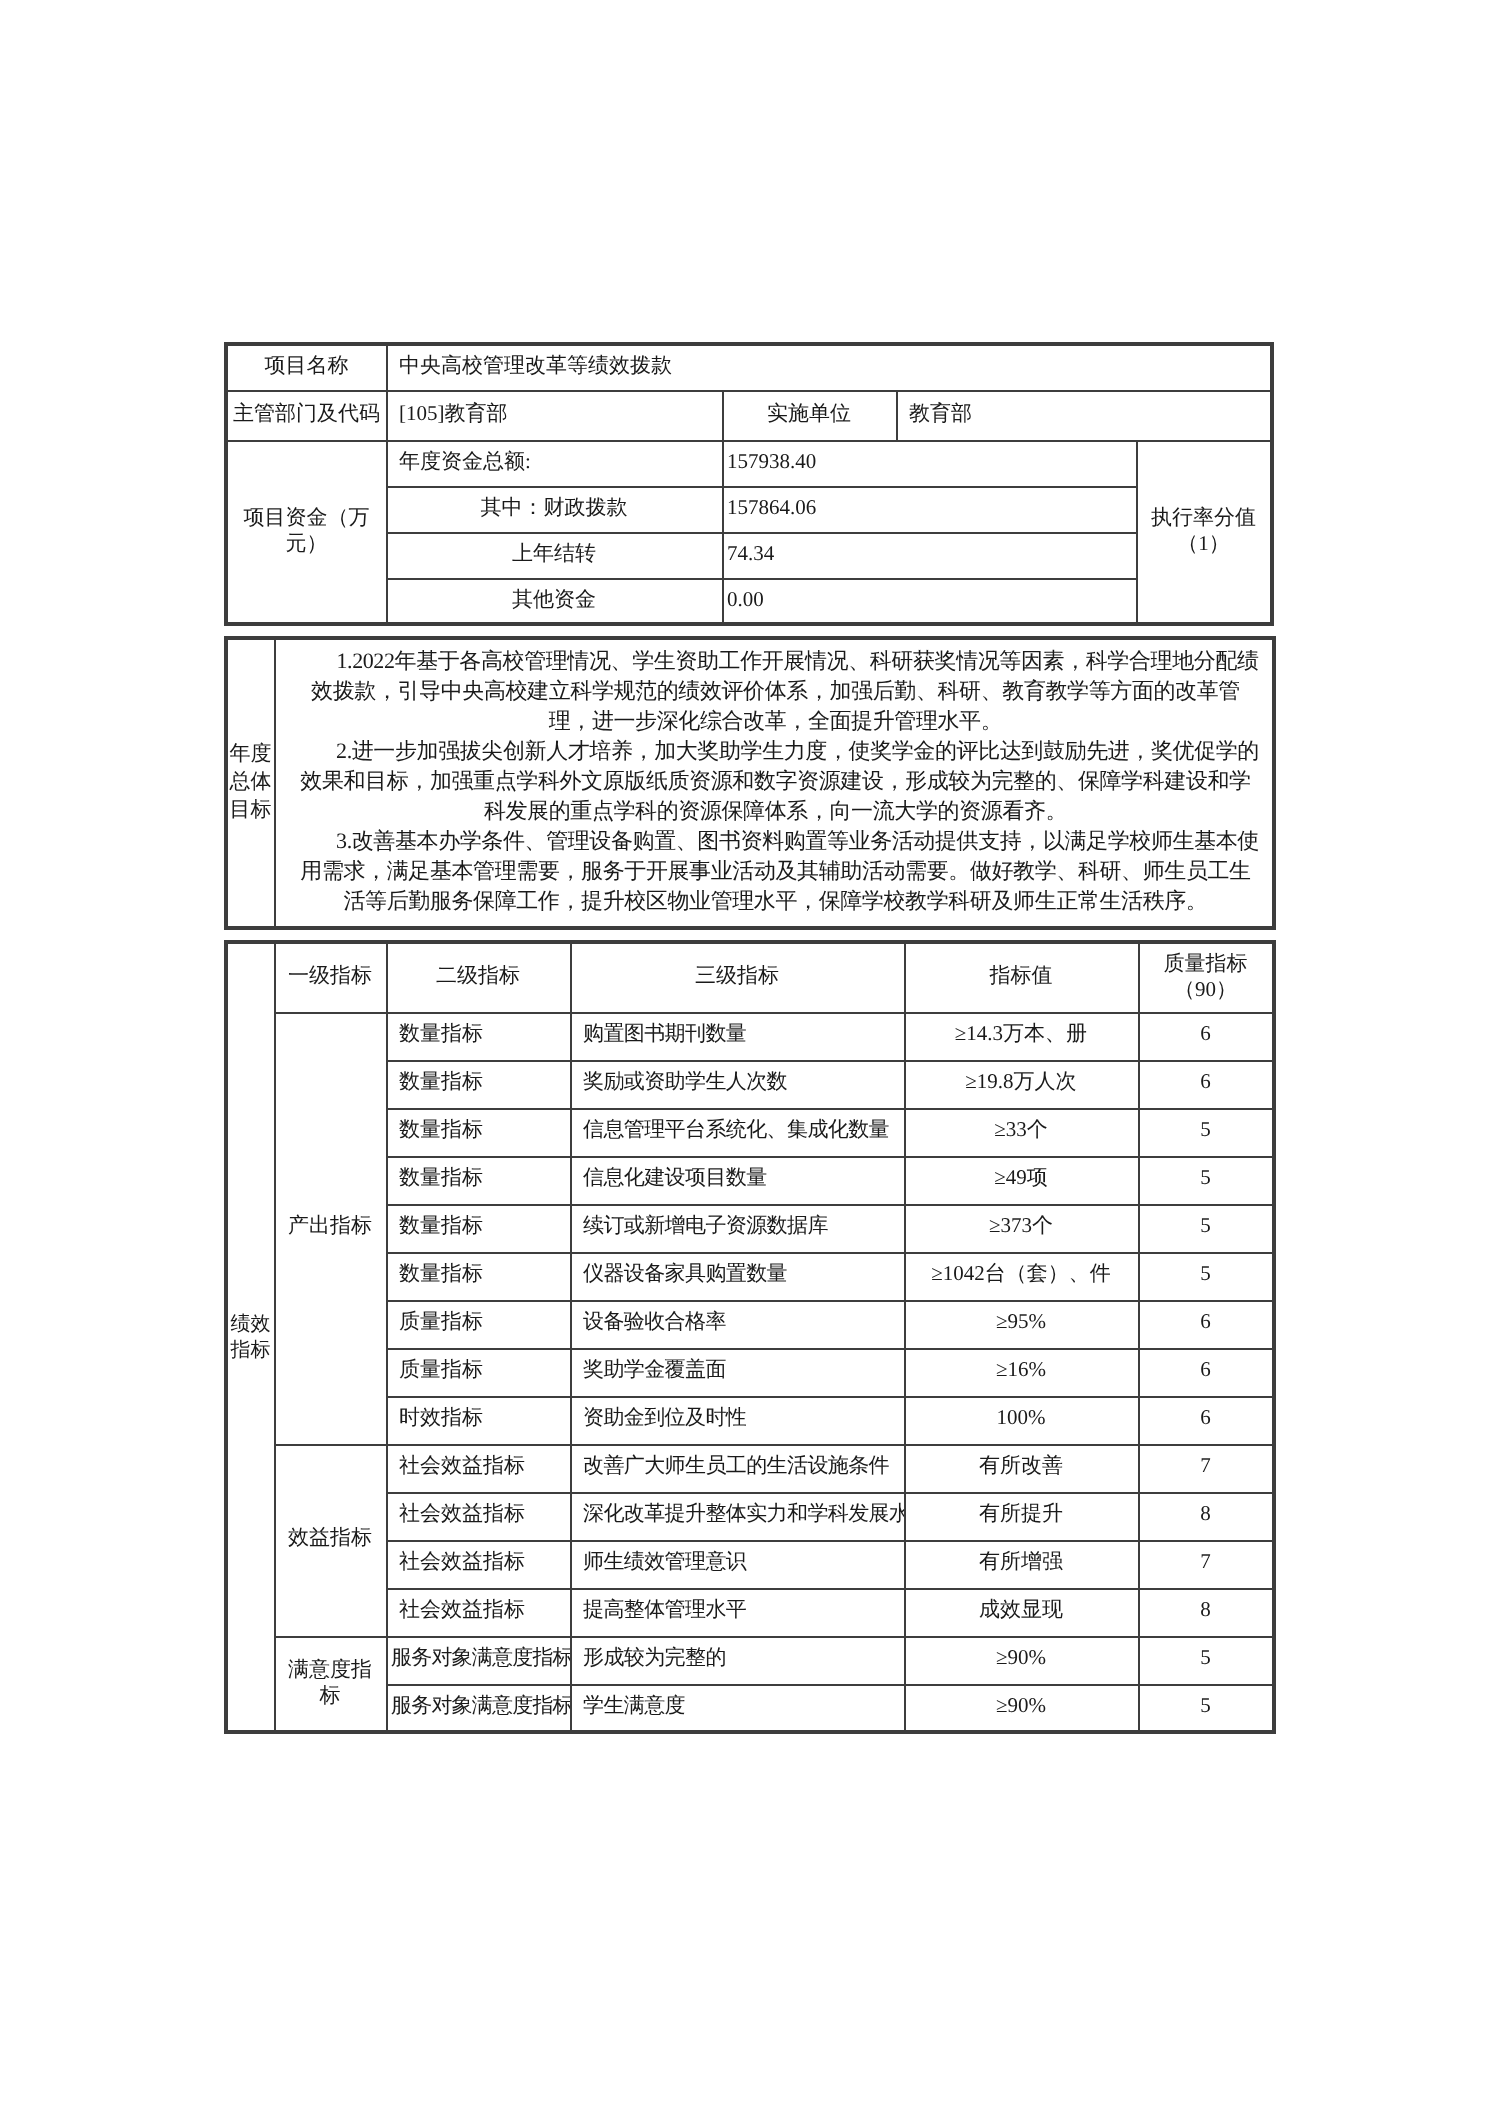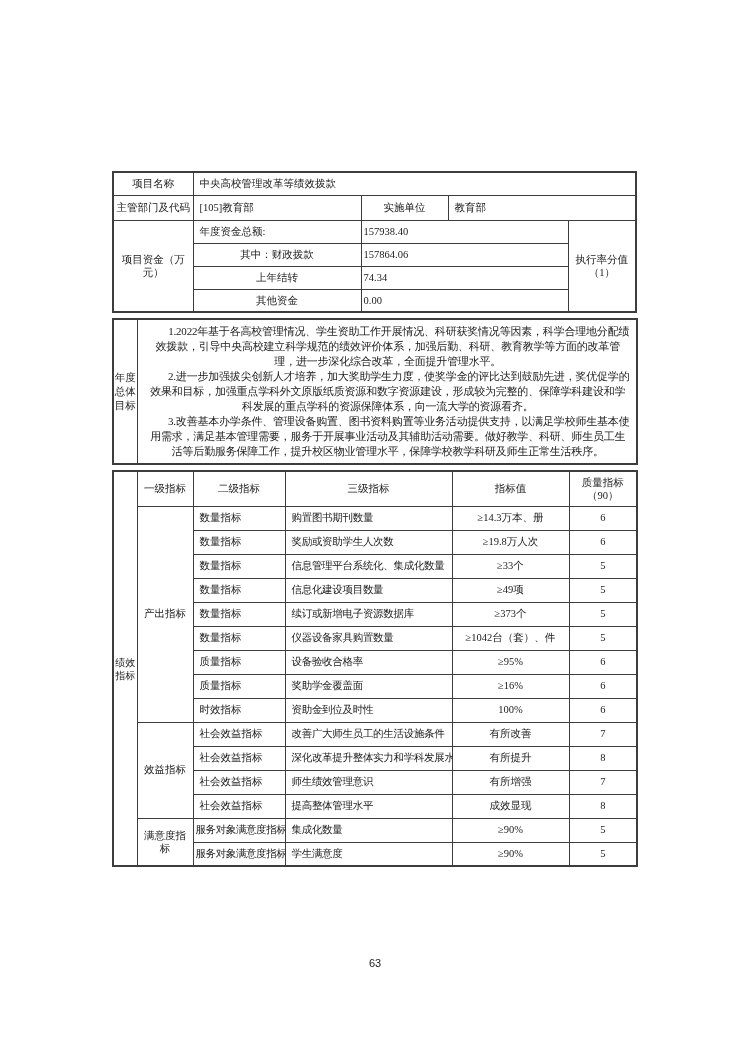--- a/index.html
+++ b/index.html
@@ -278,29 +278,28 @@
       <tr class="dr">
         <td class="l">社会效益指标</td>
         <td class="l t3">提高整体管理水平</td>
         <td class="c nw">成效显现</td>
         <td class="c">8</td>
       </tr>
 
       <tr class="dr">
         <td class="c" rowspan="2">满意度指标</td>
         <td class="l nw" style="padding-left:2px;letter-spacing:-0.4px;">服务对象满意度指标</td>
-        <td class="l t3">集成化数量</td>
+        <td class="l t3">形成较为完整的</td>
         <td class="c nw">≥90%</td>
         <td class="c">5</td>
       </tr>
       <tr class="dr">
         <td class="l nw" style="padding-left:2px;letter-spacing:-0.4px;">服务对象满意度指标</td>
         <td class="l t3">学生满意度</td>
         <td class="c nw">≥90%</td>
         <td class="c">5</td>
       </tr>
     </tbody>
       </table>
   </div>
 
-  <div class="pageno">63</div>
 
 </div>
 
 </body></html>

